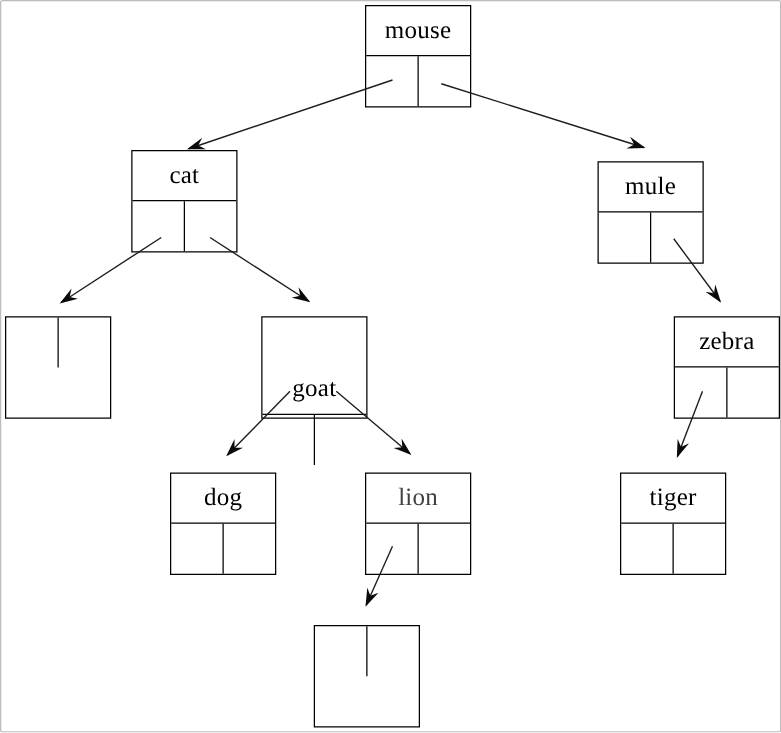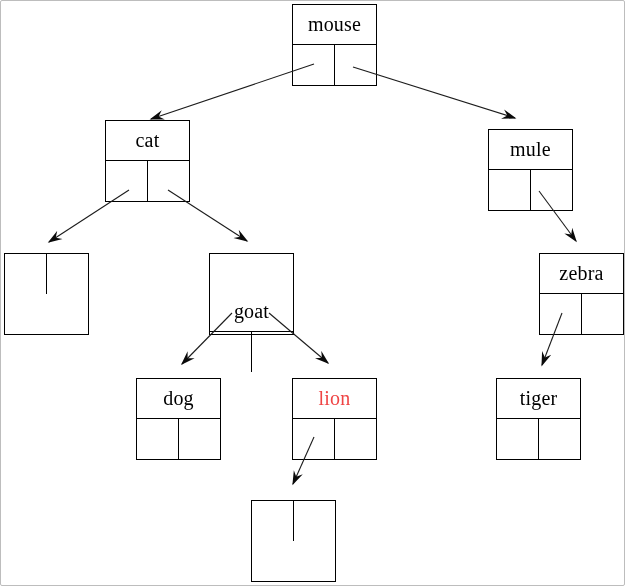--- a/index.html
+++ b/index.html
@@ -78,21 +78,21 @@
           <div class="cell right"></div>
         </div>
       </div>
       <div class="node" style="left: 104px; top: 119px; border-color: rgb(0, 0, 0);">
         <div class="node-label" style="border-bottom-color: rgb(0, 0, 0); color: rgb(0, 0, 0);">cat</div>
         <div class="node-cells">
           <div class="cell left" style="border-right-color: rgb(0, 0, 0);"></div>
           <div class="cell right"></div>
         </div>
       </div>
-      <div class="node" style="left: 477px; top: 128px; border-color: rgb(0, 0, 0); margin-left: 10px;">
+      <div class="node" style="left: 477px; top: 128px; border-color: rgb(0, 0, 0);">
         <div class="node-label" style="border-bottom-color: rgb(0, 0, 0); color: rgb(0, 0, 0);">mule</div>
         <div class="node-cells">
           <div class="cell left" style="border-right-color: rgb(0, 0, 0);"></div>
           <div class="cell right"></div>
         </div>
       </div>
       <div class="node" style="left: 3px; top: 252px; border-color: rgb(0, 0, 0);">
         <div class="node-cells">
           <div class="cell left" style="border-right-color: rgb(0, 0, 0);"></div>
           <div class="cell right"></div>
@@ -113,21 +113,21 @@
         </div>
       </div>
       <div class="node" style="left: 135px; top: 377px; border-color: rgb(0, 0, 0);">
         <div class="node-label" style="border-bottom-color: rgb(0, 0, 0); color: rgb(0, 0, 0);">dog</div>
         <div class="node-cells">
           <div class="cell left" style="border-right-color: rgb(0, 0, 0);"></div>
           <div class="cell right"></div>
         </div>
       </div>
       <div class="node" style="left: 291px; top: 377px; border-color: rgb(0, 0, 0);">
-        <div class="node-label" style="border-bottom-color: rgb(0, 0, 0); color: #ef4444;">lion</div>
+        <div class="node-label" style="border-bottom-color: rgb(0, 0, 0); color: #404040;">lion</div>
         <div class="node-cells">
           <div class="cell left" style="border-right-color: rgb(0, 0, 0);"></div>
           <div class="cell right"></div>
         </div>
       </div>
       <div class="node" style="left: 495px; top: 377px; border-color: rgb(0, 0, 0);">
         <div class="node-label" style="border-bottom-color: rgb(0, 0, 0); color: rgb(0, 0, 0);">tiger</div>
         <div class="node-cells">
           <div class="cell left" style="border-right-color: rgb(0, 0, 0);"></div>
           <div class="cell right"></div>

